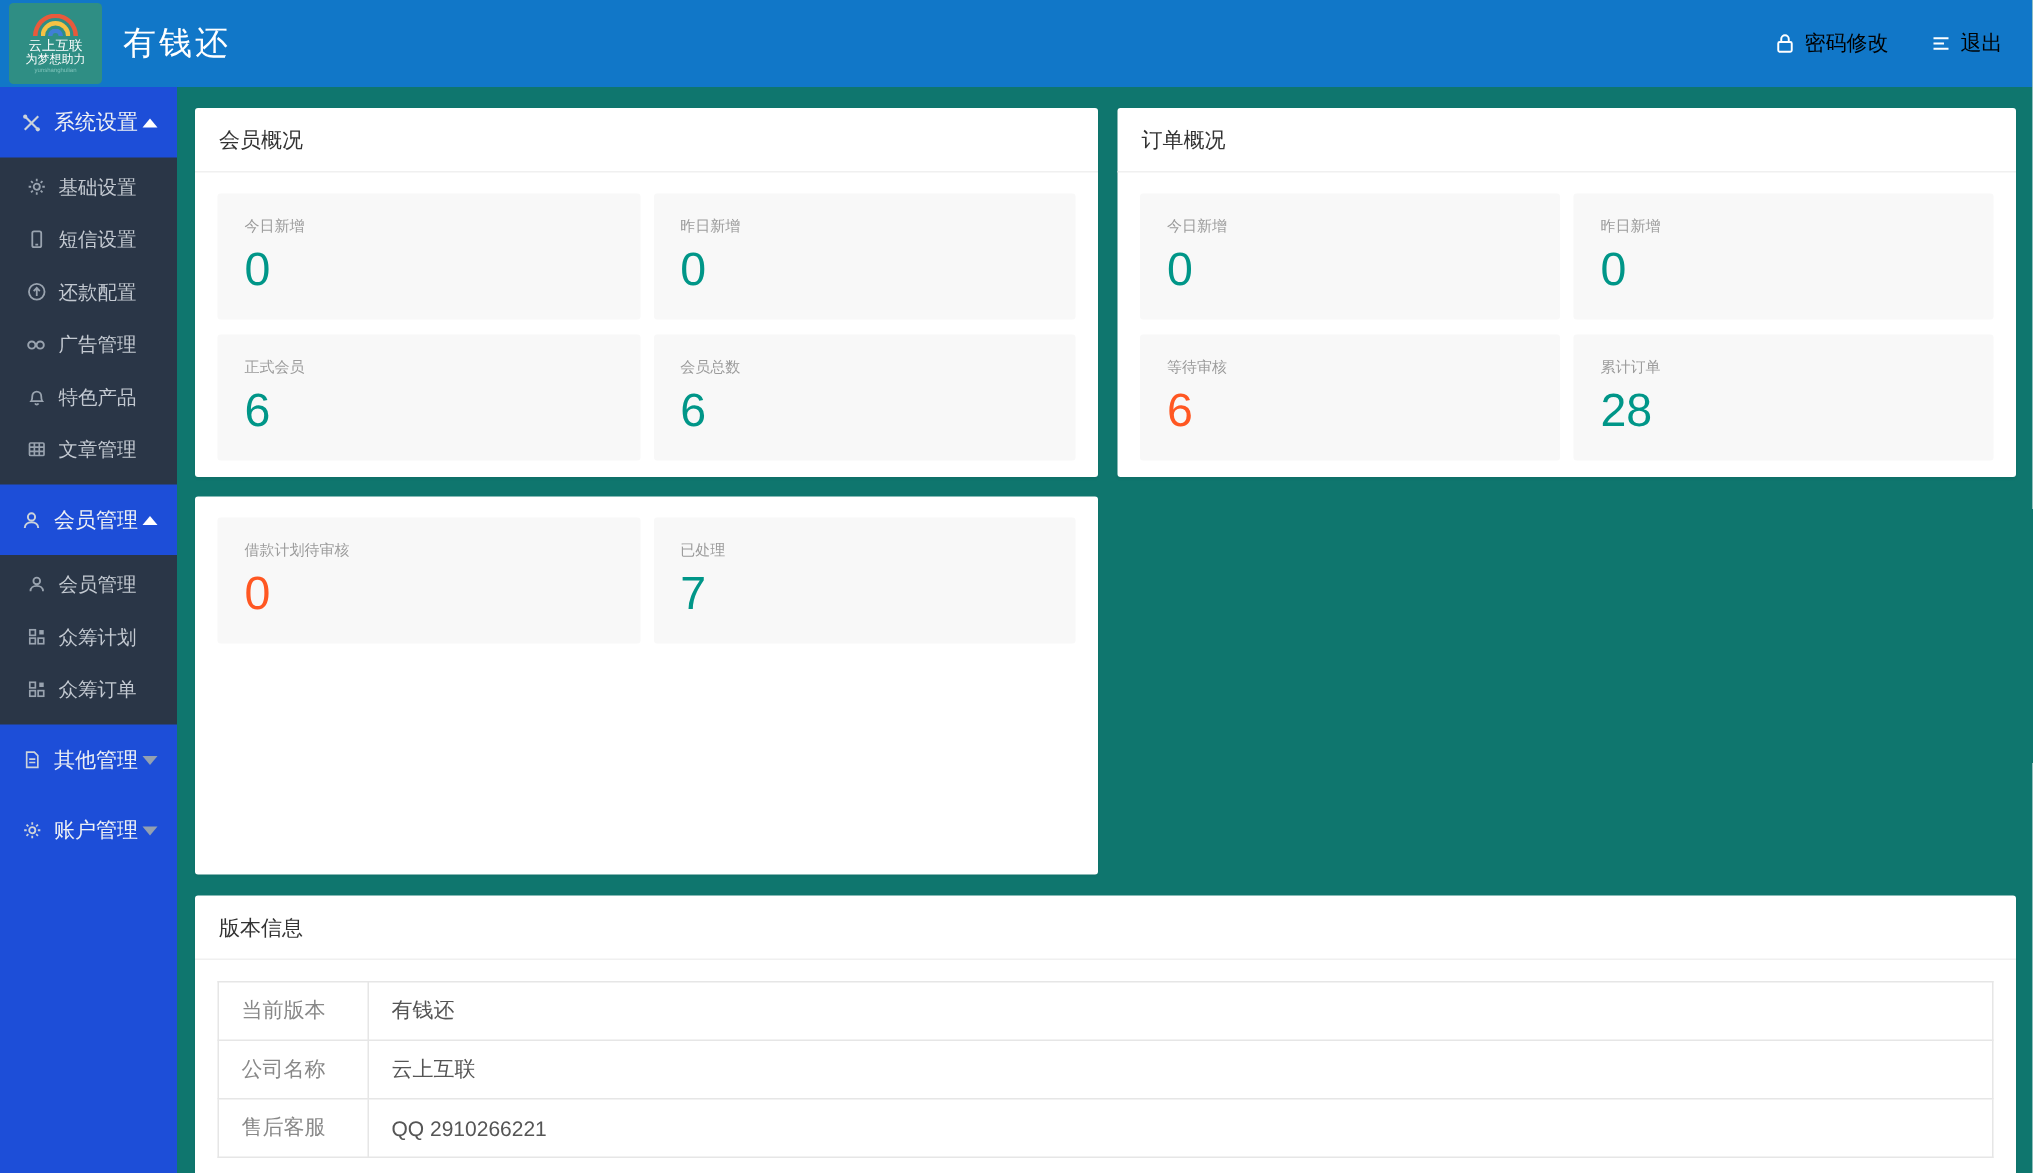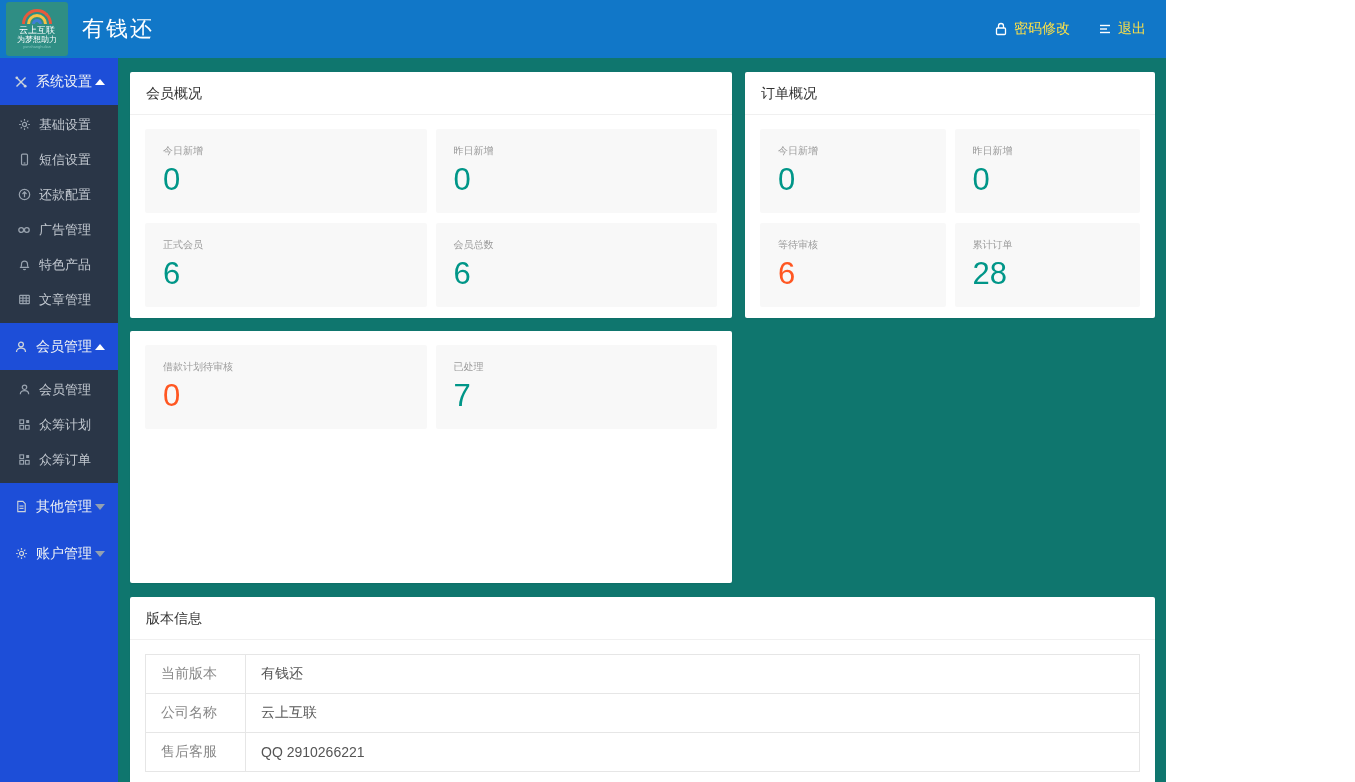--- a/index.html
+++ b/index.html
@@ -1,32 +1,32 @@
 <!DOCTYPE html>
 <html><head>
 <meta charset="utf-8">
 <style>
   * { margin:0; padding:0; box-sizing:border-box; }
   html,body { width:1355px; height:782px; font-family:"Liberation Sans","DejaVu Sans",sans-serif; }
-  .app { position:relative; width:1166px; height:782px; overflow:hidden; background:#f2f2f2; }
+  .app { position:relative; width:1355px; height:782px; overflow:hidden; background:#f2f2f2; }
 
   
   .topbar { position:absolute; top:0; left:0; right:0; height:58px; background:#1177c8; display:flex; align-items:center; z-index:10; }
   .logo-box { width:62px; height:54px; margin-left:6px; background:#2f8e84; border-radius:3px; display:flex; flex-direction:column; align-items:center; justify-content:center; overflow:hidden; }
   .rainbow { position:relative; width:30px; height:15px; margin-bottom:1px; }
   .arc { position:absolute; border-style:solid; border-bottom:none; border-top-left-radius:30px; border-top-right-radius:30px; }
   .arc1 { left:0; top:0; width:30px; height:15px; border-width:3px; border-color:#e85a3c; }
   .arc2 { left:5px; top:5px; width:20px; height:10px; border-width:3px; border-color:#f6c244; }
   .arc3 { left:10px; top:10px; width:10px; height:5px; border-width:3px; border-color:#3f7fd6; }
   .logo-line1 { color:#ffffff; font-size:9px; line-height:10px; white-space:nowrap; }
   .logo-line2 { color:#fdfdfd; font-size:8px; line-height:9px; white-space:nowrap; }
   .logo-line3 { color:#7fc4bb; font-size:4px; line-height:6px; white-space:nowrap; }
   .app-title { color:#ffffff; font-size:22px; margin-left:14px; letter-spacing:2px; font-weight:400; }
   .topbar-actions { margin-left:auto; display:flex; align-items:center; gap:28px; margin-right:20px; }
-  .topbar-action { display:flex; align-items:center; gap:6px; color:#fde047; font-size:14px; cursor:pointer; }
+  .topbar-action { display:flex; align-items:center; gap:6px; color:#000000; font-size:14px; cursor:pointer; }
   .topbar-action svg { display:block; }
 
   
   .sidebar { position:absolute; top:58px; left:0; bottom:0; width:118px; background:#1d4ed8; }
   .nav-section { height:47px; display:flex; align-items:center; padding:0 13px 0 14px; color:#eef1f4; font-size:14px; cursor:pointer; }
   .nav-section .nav-icon { color:#ccd3da; }
   .nav-label { white-space:nowrap; }
   .nav-icon { width:14px; height:14px; margin-right:8px; display:inline-flex; align-items:center; justify-content:center; flex:none; }
   .nav-icon svg { display:block; }
   .caret { margin-left:auto; width:0; height:0; }

